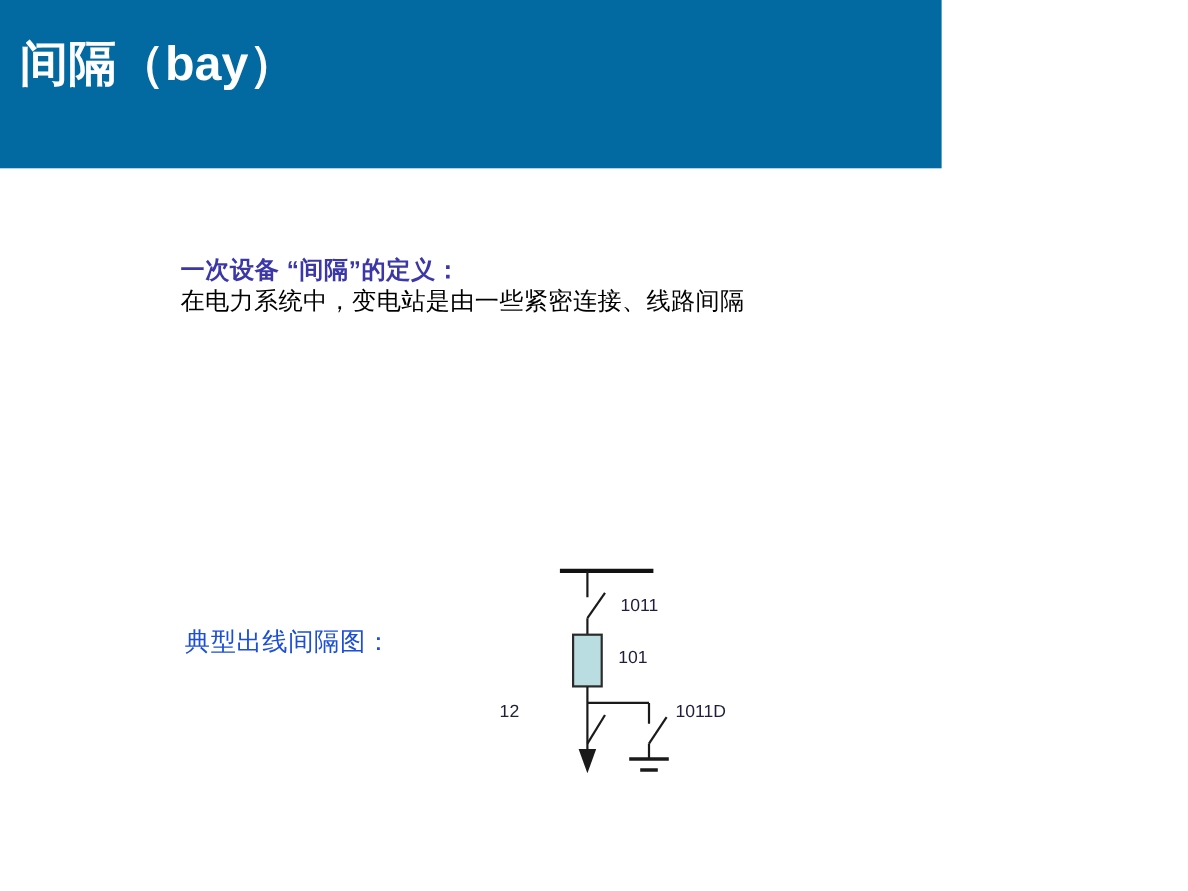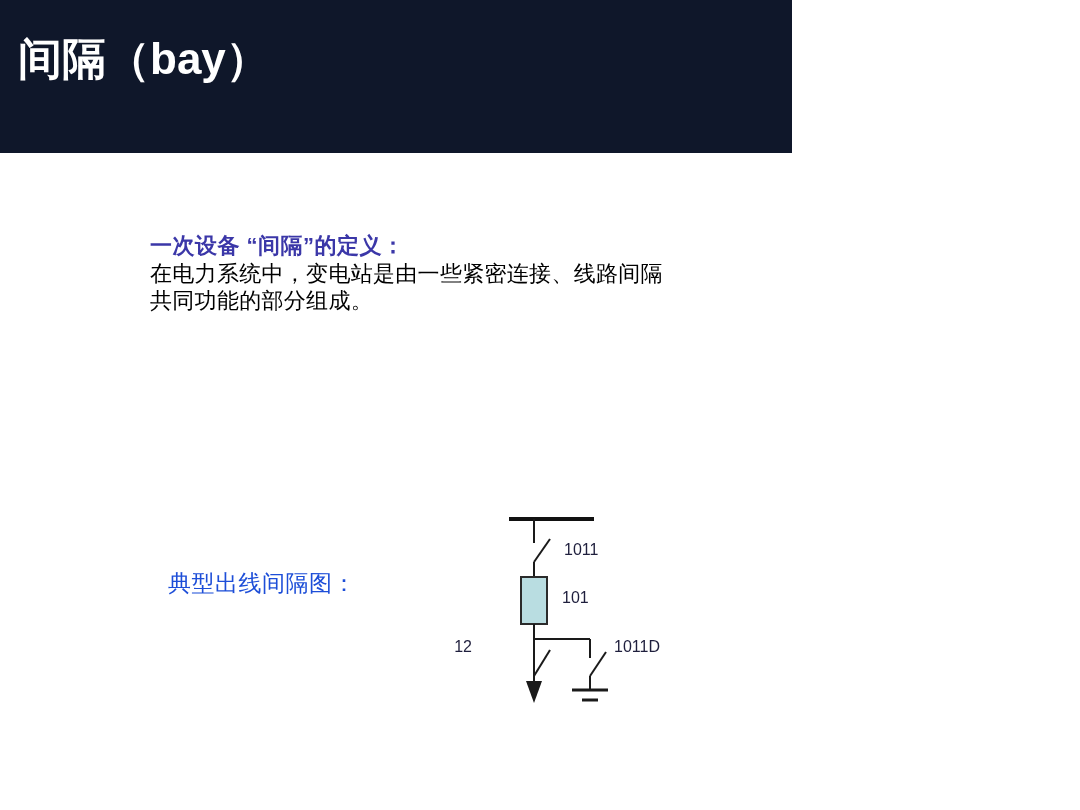--- a/index.html
+++ b/index.html
@@ -13,40 +13,40 @@
     position: relative;
     overflow: hidden;
     font-family: "Liberation Sans", "DejaVu Sans", sans-serif;
   }
 
   
   .title-banner {
     position: absolute;
     left: 0;
     top: 0;
-    width: 792px;
+    width: 856px;
     height: 153px;
-    background: #0f172a;
+    background: #0369a1;
   }
   .title-text {
     position: absolute;
     left: 18px;
     top: 31px;
     font-size: 44px;
     font-weight: bold;
     color: #ffffff;
     letter-spacing: 0px;
     line-height: 56px;
     white-space: nowrap;
   }
 
   
   .content {
     position: absolute;
-    left: 150px;
+    left: 164px;
     top: 232px;
     width: 760px;
   }
 
   .section { margin-bottom: 0; }
 
   .sec-heading {
     color: #3b37a8;
     font-weight: bold;
     font-size: 22px;
@@ -101,21 +101,20 @@
 <div class="title-banner">
   <div class="title-text">间隔（bay）</div>
 </div>
 
 <div class="content">
 
   <div class="section">
     <div class="sec-heading">一次设备 “间隔”的定义：</div>
     <div class="sec-body">
       <span class="ln">在电力系统中，变电站是由一些紧密连接、线路间隔</span>
-      <span class="ln">共同功能的部分组成。</span>
     </div>
   </div>
 
   <div class="spacer-gap"></div>
 
 
 </div>
 
 <div class="diagram-wrap">
 

